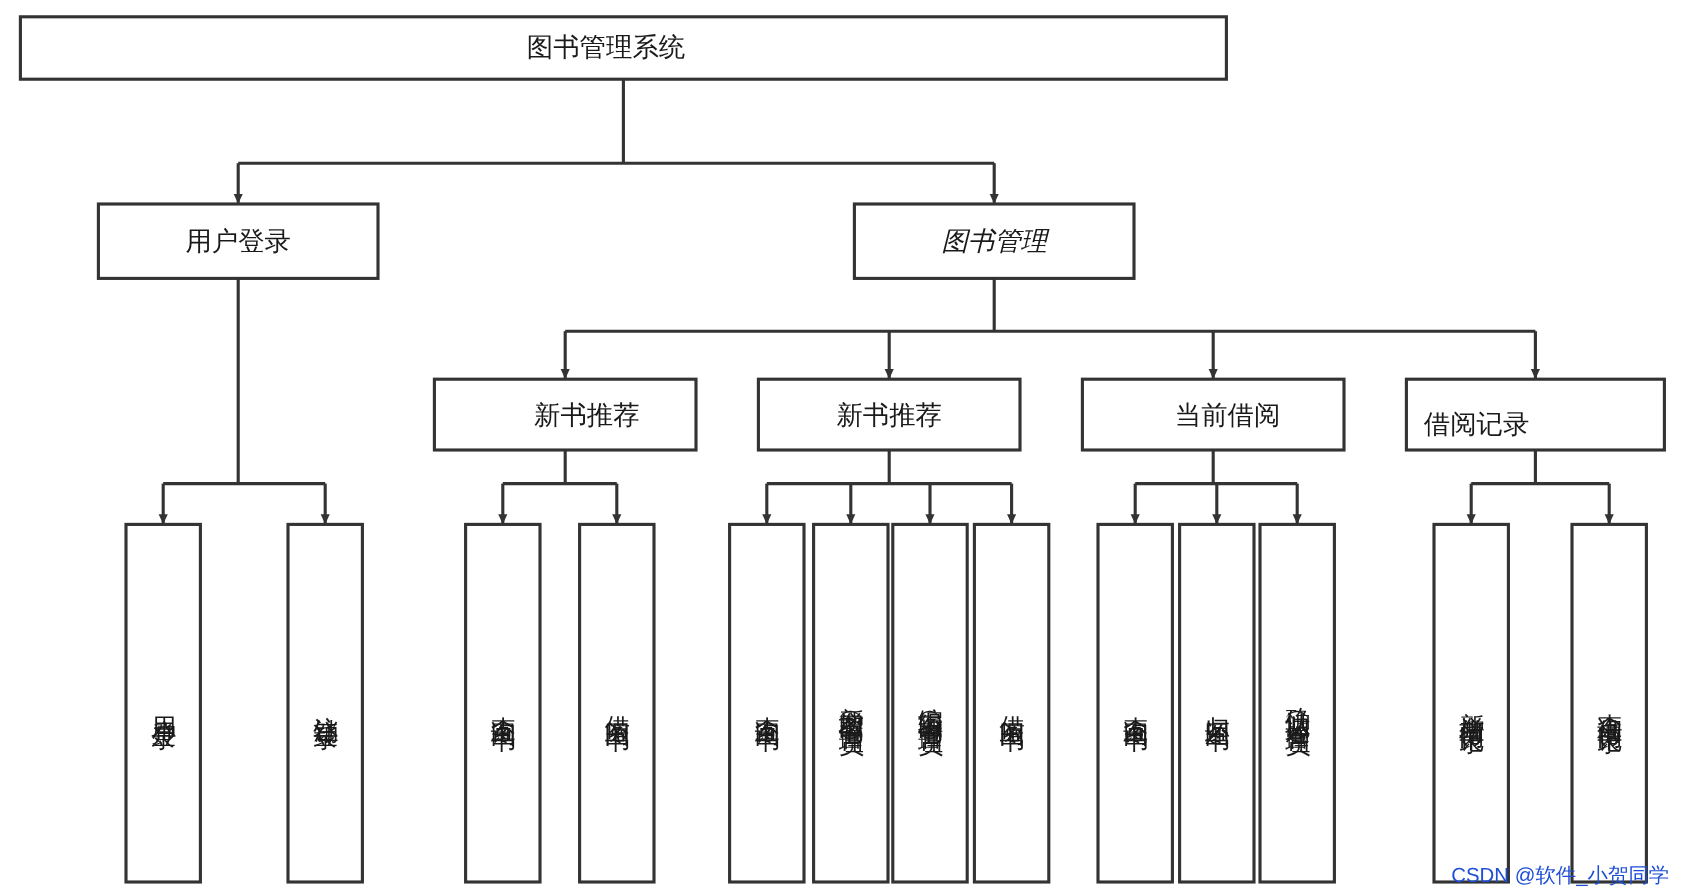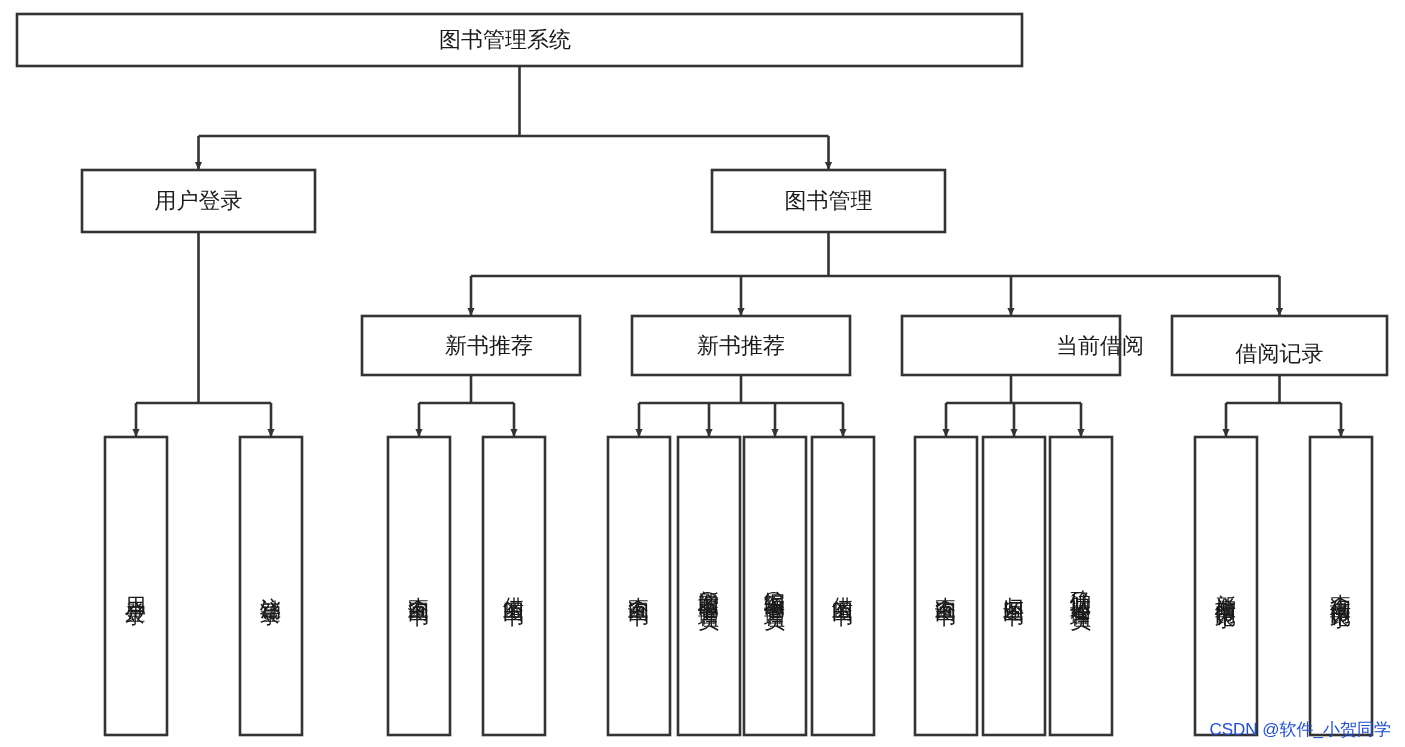--- a/index.html
+++ b/index.html
@@ -149,33 +149,33 @@
       </g>
   </svg>
 
   <div id="labels-layer">
       <div class="horizontal-text-wrap" style="left: 17px; top: 14px; width: 976px; height: 52px;">
         <div class="horizontal-text">图书管理系统</div>
       </div>
       <div class="horizontal-text-wrap" style="left: 82px; top: 170px; width: 233px; height: 62px;">
         <div class="horizontal-text">用户登录</div>
       </div>
-      <div class="horizontal-text-wrap" style="left: 712px; top: 170px; width: 233px; height: 62px;">
+      <div class="horizontal-text-wrap" style="left: 712px; top: 170px; width: 233px; height: 62px; font-style: italic;">
         <div class="horizontal-text">图书管理</div>
       </div>
       <div class="horizontal-text-wrap" style="left: 362px; top: 316px; width: 254px; height: 59px;">
         <div class="horizontal-text">新书推荐</div>
       </div>
       <div class="horizontal-text-wrap" style="left: 632px; top: 316px; width: 218px; height: 59px;">
         <div class="horizontal-text">新书推荐</div>
       </div>
-      <div class="horizontal-text-wrap" style="left: 902px; top: 316px; width: 242px; height: 59px; justify-content: flex-end;">
+      <div class="horizontal-text-wrap" style="left: 902px; top: 316px; width: 242px; height: 59px;">
         <div class="horizontal-text">当前借阅</div>
       </div>
-      <div class="horizontal-text-wrap" style="left: 1172px; top: 316px; width: 215px; height: 76px;">
+      <div class="horizontal-text-wrap" style="left: 1123px; top: 316px; width: 215px; height: 76px;">
         <div class="horizontal-text">借阅记录</div>
       </div>
       <div class="vertical-text-wrap" style="left: 105px; top: 437px; width: 62px; height: 298px;">
         <div class="vertical-text">用户登录</div>
       </div>
       <div class="vertical-text-wrap" style="left: 240px; top: 437px; width: 62px; height: 298px;">
         <div class="vertical-text">注销登录</div>
       </div>
       <div class="vertical-text-wrap" style="left: 388px; top: 437px; width: 62px; height: 298px;">
         <div class="vertical-text">查询图书</div>

